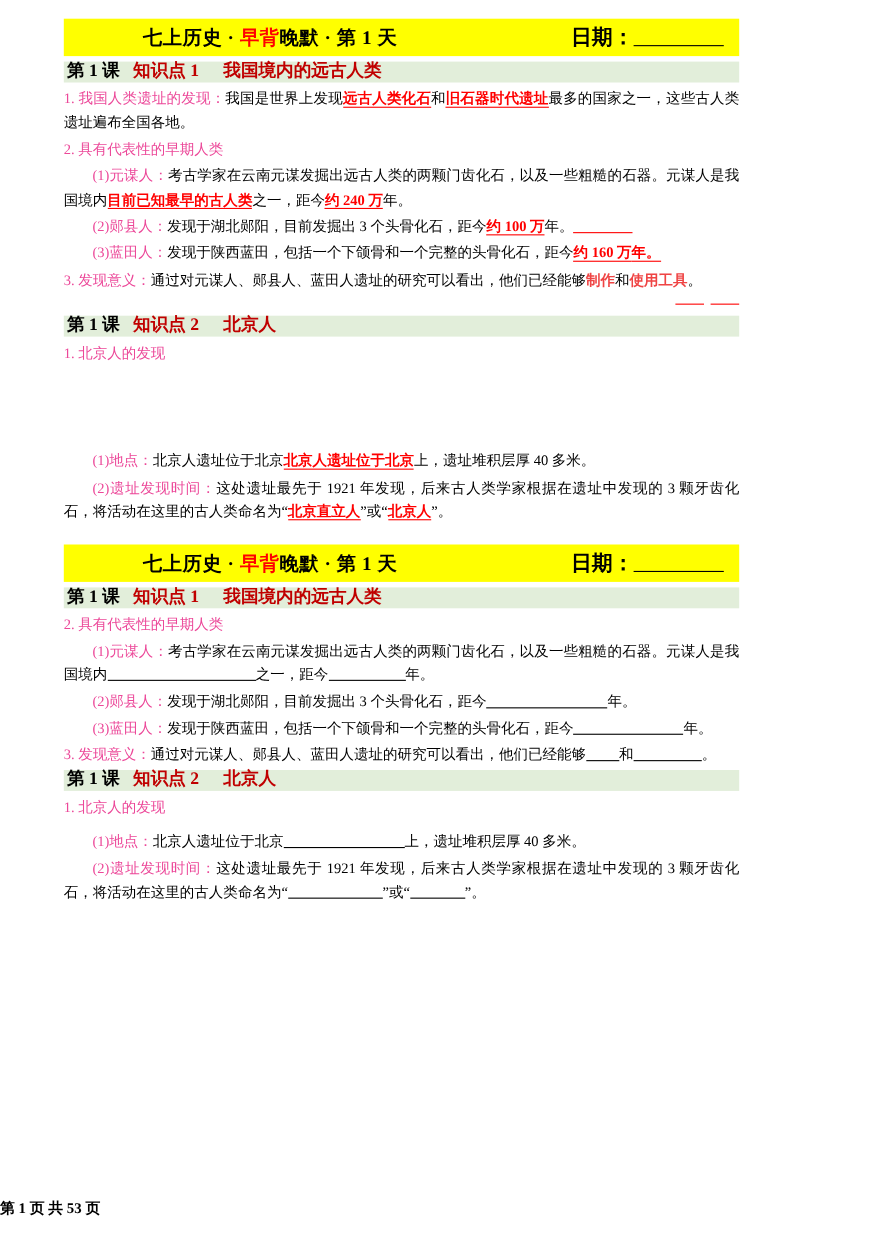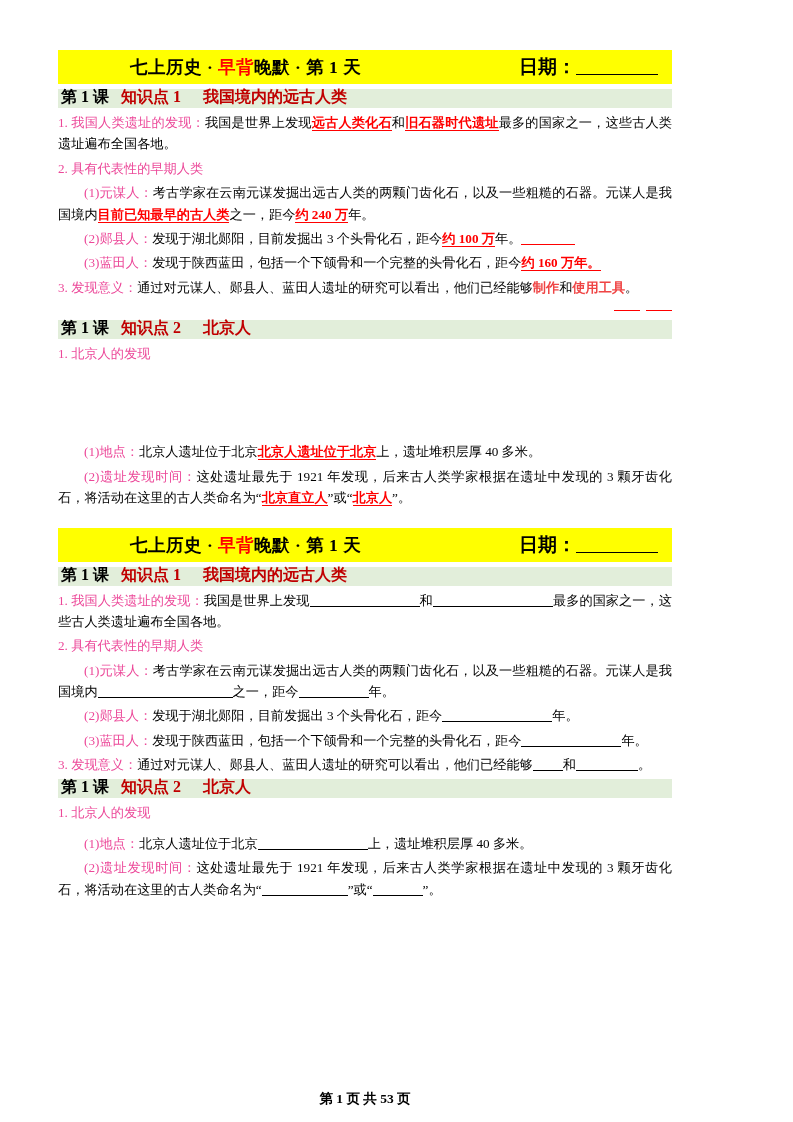--- a/index.html
+++ b/index.html
@@ -11,21 +11,21 @@
     width: 793px;
     height: 1122px;
     font-family: "Liberation Serif", "DejaVu Serif", serif;
     color: #000000;
     position: relative;
   }
   .page {
     width: 730px;
     height: 1122px;
     box-sizing: border-box;
-    padding: 50px 58px 0 58px;
+    padding: 17px 58px 0 58px;
     position: relative;
   }
 
   
   .banner {
     background: #ffff00;
     height: 34px;
     display: flex;
     align-items: center;
     position: relative;
@@ -122,21 +122,21 @@
     margin-left: 6px;
     vertical-align: 2px;
   }
 
   
   .footer {
     position: absolute;
     left: 0;
     right: 0;
     bottom: 14px;
-    text-align: center;
+    text-align: left;
     font-size: 13.5px;
     font-weight: bold;
     font-family: "Liberation Serif", serif;
   }
 </style>
 </head>
 <body>
 
 <div class="page">
 
@@ -185,21 +185,20 @@
     <div class="banner-title"><span>七上历史 · </span><span class="red">早背</span><span>晚默</span><span> · 第 1 天</span></div>
     <div class="banner-date"><span>日期：</span><span class="line"></span></div>
   </div>
 
   <div class="lesson-bar">
     <span class="k1">第 1 课</span>
     <span class="k2">知识点 1</span>
     <span class="k3">我国境内的远古人类</span>
   </div>
 
-  <p class="ind1"><span class="blueb">1. 我国人类遗址的发现：</span><span>我国是世界上发现</span><span class="blankline b110"></span><span>和</span><span class="blankline b120"></span><span>最多的国家之一，这些古人类遗址遍布全国各地。</span></p>
 
   <p class="ind1"><span class="blueb">2. 具有代表性的早期人类</span></p>
 
   <p class="ind2"><span class="blueb">(1)元谋人：</span><span>考古学家在云南元谋发掘出远古人类的两颗门齿化石，以及一些粗糙的石器。元谋人是我国境内</span><span class="blankline b135"></span><span>之一，距今</span><span class="blankline b70"></span><span>年。</span></p>
 
   <p class="ind2"><span class="blueb">(2)郧县人：</span><span>发现于湖北郧阳，目前发掘出 3 个头骨化石，距今</span><span class="blankline b110"></span><span>年。</span></p>
 
   <p class="ind2"><span class="blueb">(3)蓝田人：</span><span>发现于陕西蓝田，包括一个下颌骨和一个完整的头骨化石，距今</span><span class="blankline b100"></span><span>年。</span></p>
 
   <p class="ind1"><span class="blueb">3. 发现意义：</span><span>通过对元谋人、郧县人、蓝田人遗址的研究可以看出，他们已经能够</span><span class="blankline b30"></span><span>和</span><span class="blankline b62"></span><span>。</span></p>

